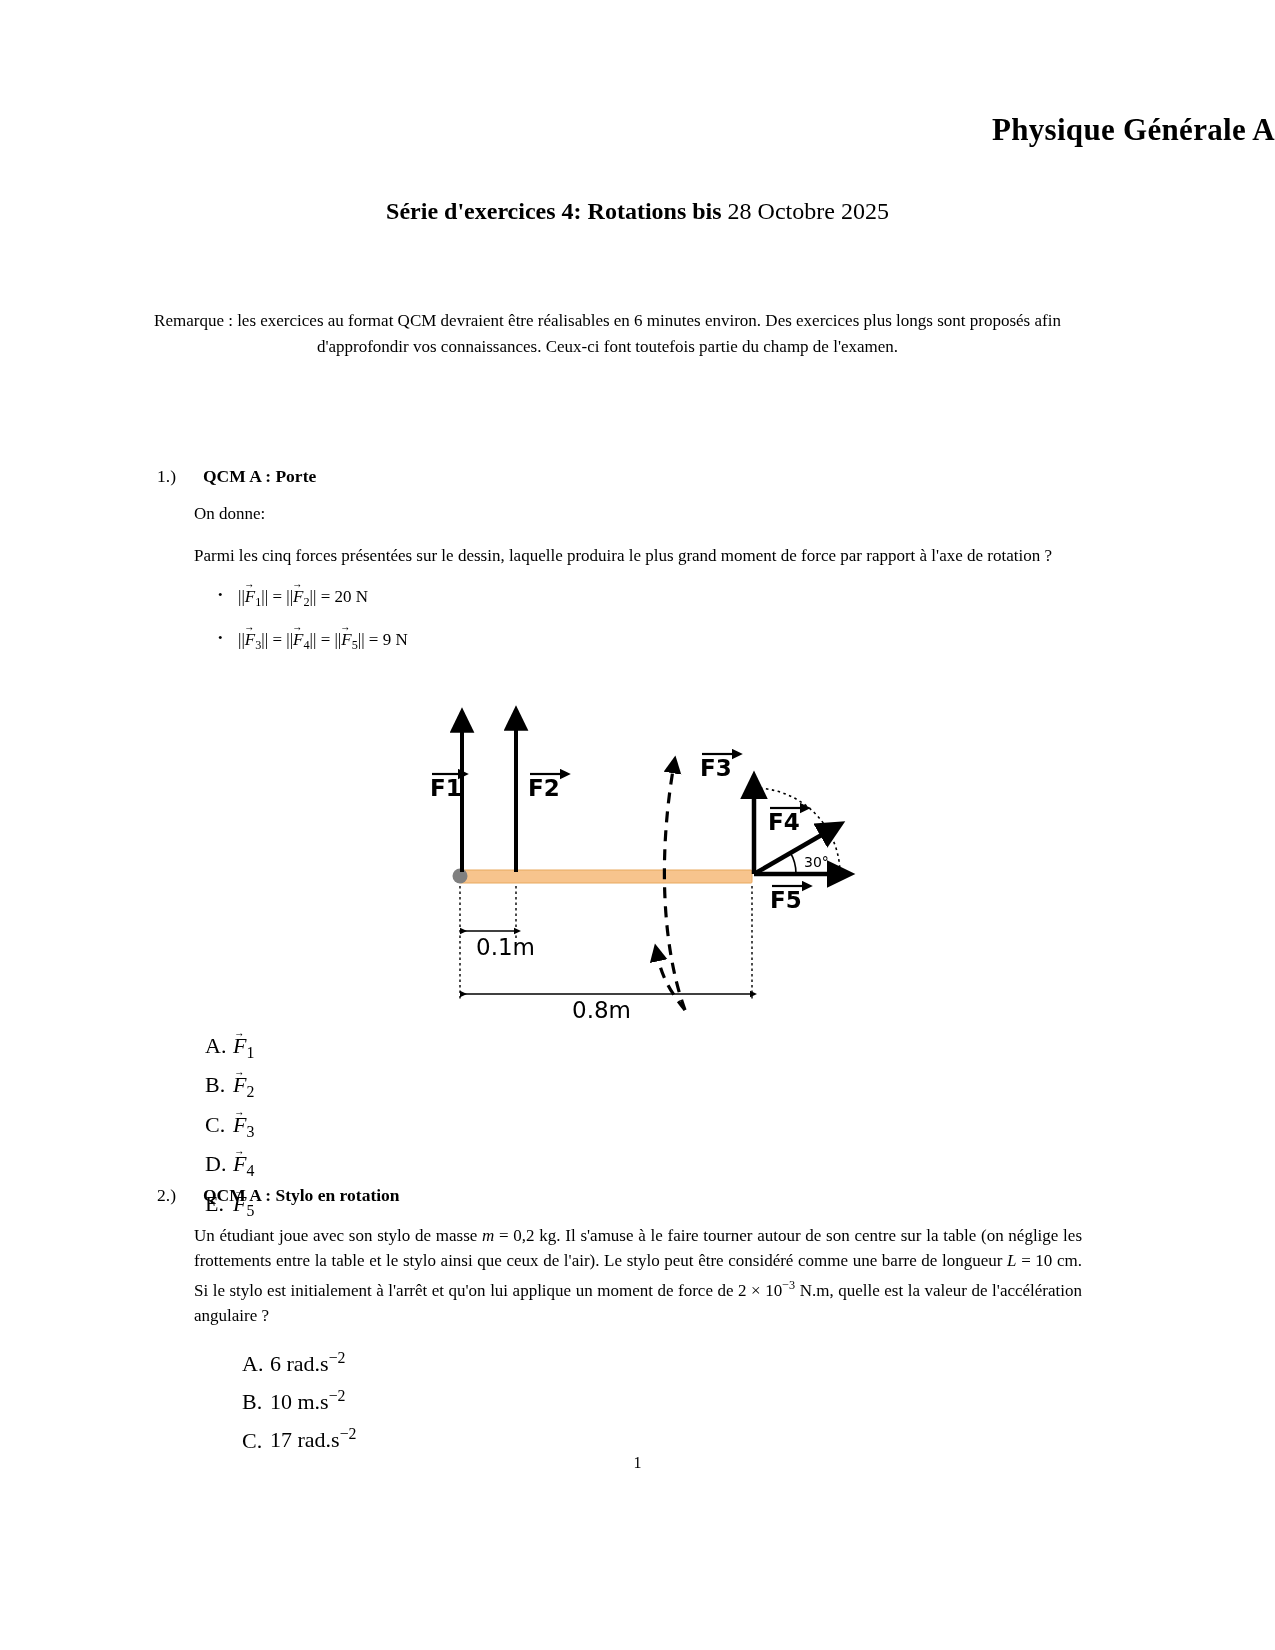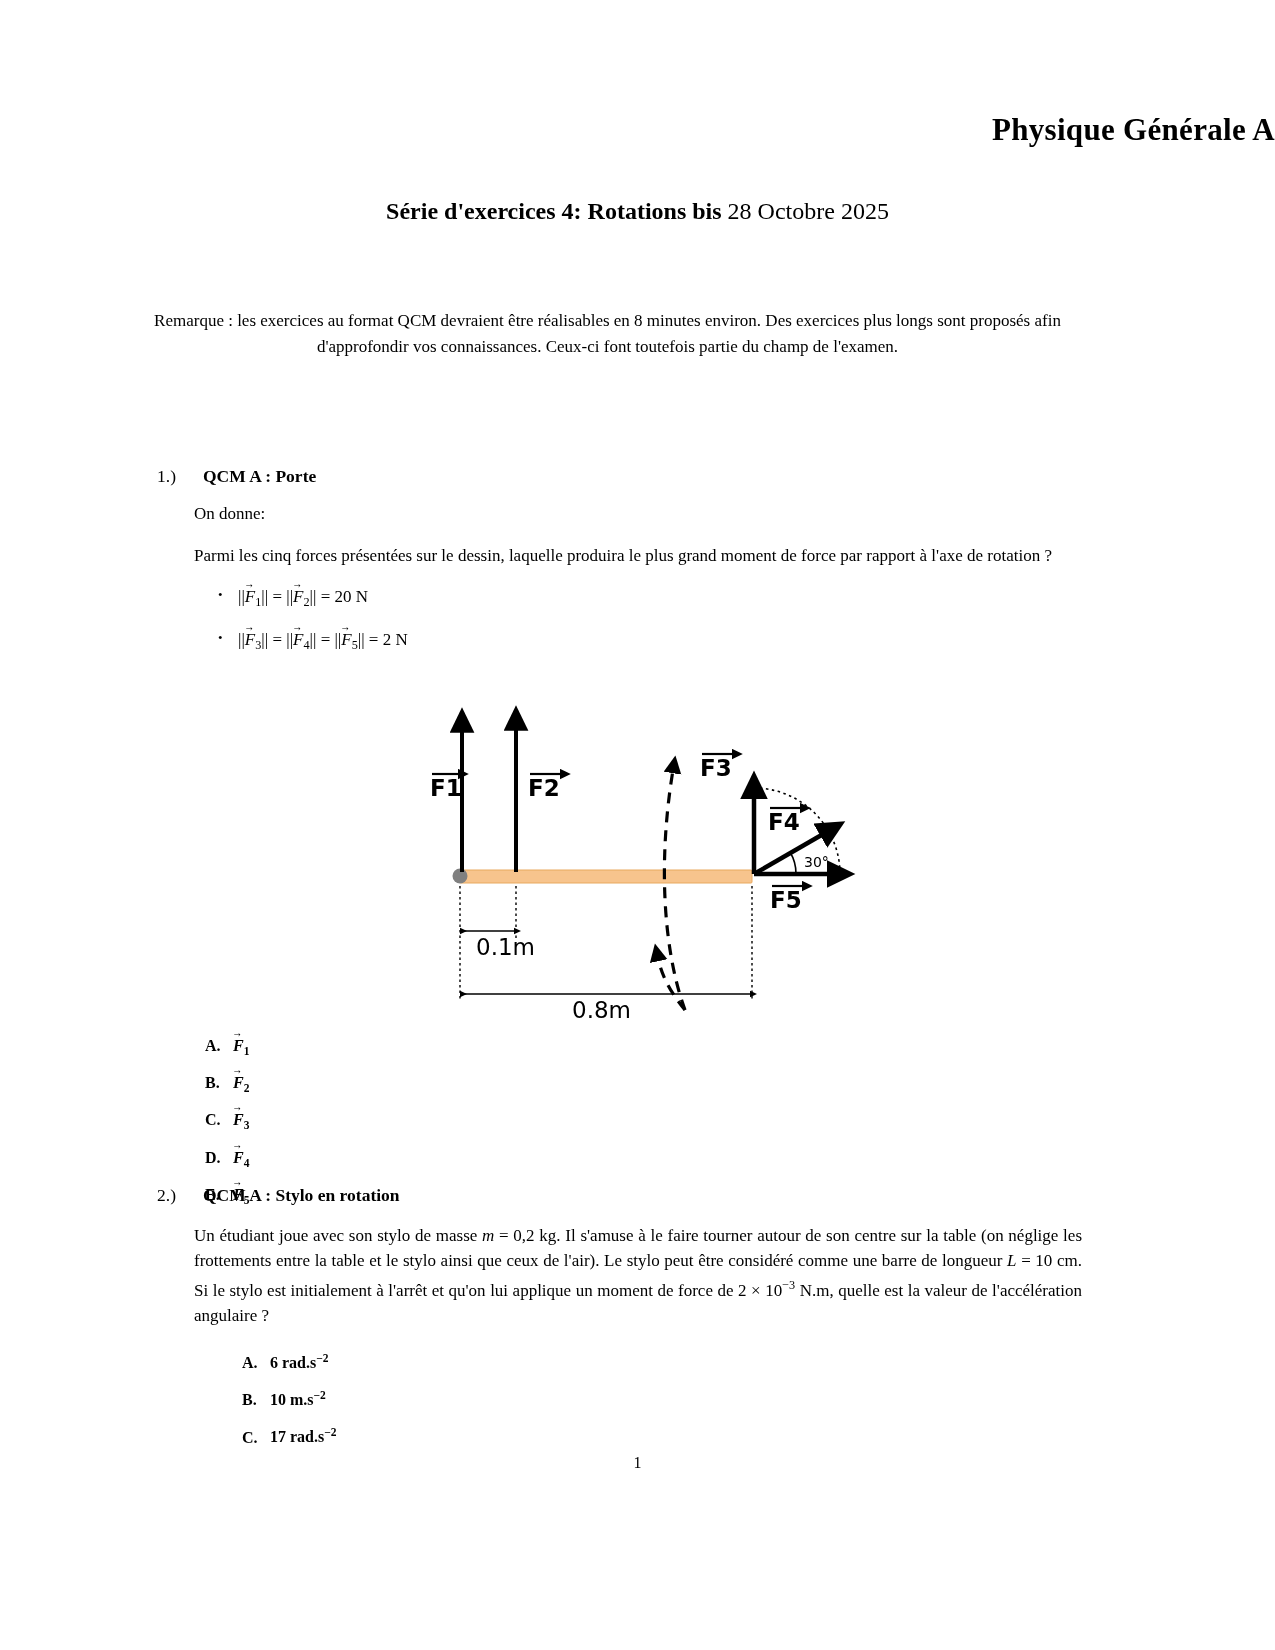--- a/index.html
+++ b/index.html
@@ -97,24 +97,23 @@
     left: -20px;
     top: 0px;
     font-size: 13px;
   }
   ol.choices {
     margin: 14px 0 0 0;
     padding-left: 48px;
     list-style: none;
   }
   ol.choices li {
-    font-size: 16px;
+    font-size: 22px;
     line-height: 30px;
     position: relative;
-    font-weight: bold;
   }
   ol.choices.spaced li { line-height: 32px; }
   .clab {
     display: inline-block;
     width: 28px;
   }
   
   .mathit {
     font-family: "Liberation Serif", serif;
     font-style: italic;
@@ -163,21 +162,21 @@
 
 <div class="page">
 
   <div class="doc-title">Physique Générale A</div>
 
   <div class="subtitle">
     <span class="strong">Série d'exercices 4: Rotations bis</span>
     <span>28 Octobre 2025</span>
   </div>
 
-  <div class="remark">Remarque : les exercices au format QCM devraient être réalisables en 8 minutes environ. Des exercices plus longs sont proposés afin d'approfondir vos connaissances. Ceux-ci font toutefois partie du champ de l'examen.</div>
+  <div class="remark">Remarque : les exercices au format QCM devraient être réalisables en 6 minutes environ. Des exercices plus longs sont proposés afin d'approfondir vos connaissances. Ceux-ci font toutefois partie du champ de l'examen.</div>
 
   <div class="qblock q1">
     <div class="qhead">
       <span class="qnum">1.)</span>
       <span>QCM A : Porte</span>
     </div>
     <div class="qbody">
       <div class="para">On donne:</div>
       <div class="para para-first">Parmi les cinq forces présentées sur le dessin, laquelle produira le plus grand moment de force par rapport à l'axe de rotation ?</div>
       <ul class="given">
@@ -186,21 +185,21 @@
           =
           <span class="nobr">||<span class="vec">F</span><sub class="idx">2</sub>||</span>
           = <span>20 N</span>
         </li>
         <li>
           <span class="nobr">||<span class="vec">F</span><sub class="idx">3</sub>||</span>
           =
           <span class="nobr">||<span class="vec">F</span><sub class="idx">4</sub>||</span>
           =
           <span class="nobr">||<span class="vec">F</span><sub class="idx">5</sub>||</span>
-          = <span>2 N</span>
+          = <span>9 N</span>
         </li>
       </ul>
     </div>
   </div>
 
   <div class="figure">
     <svg width="450" height="320" viewBox="0 0 450 320">
       <defs>
         <marker id="ah" markerWidth="9" markerHeight="9" refX="1.2" refY="3.1" orient="auto">
           <path d="M0,0 L0,6.2 L6.4,3.1 z" fill="#000"></path>

